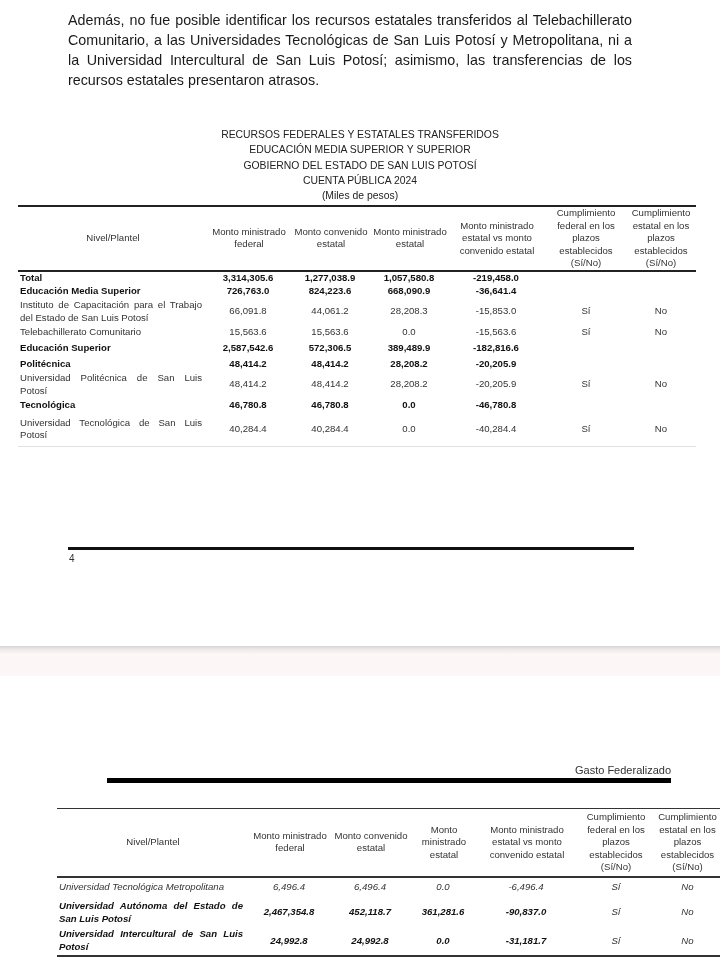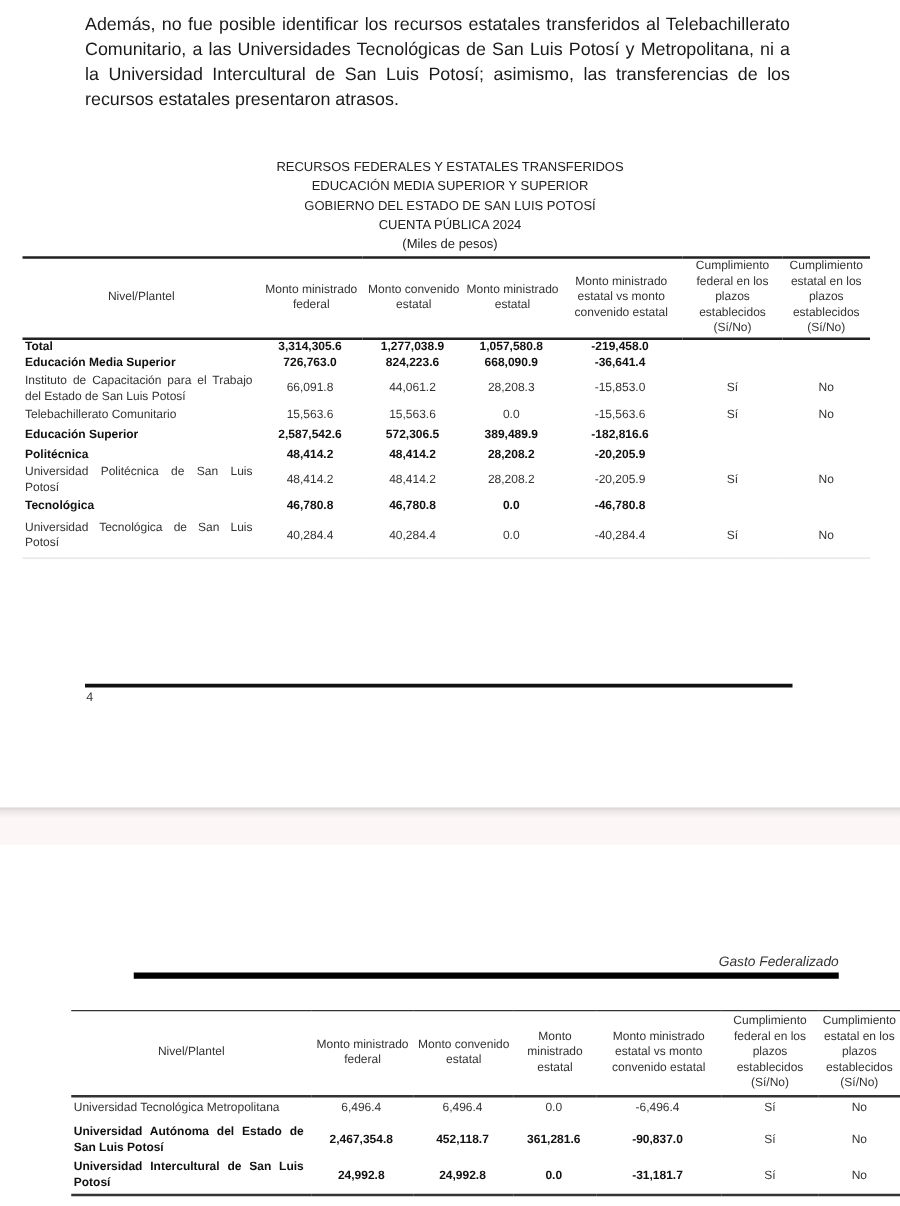--- a/index.html
+++ b/index.html
@@ -25,26 +25,26 @@
   table.data td.name { text-align: justify; text-align-last: left; padding-left: 2px; padding-right: 6px; }
   table.data tr.bold td { font-weight: bold; color: #111; }
 
   .t1 { position: absolute; left: 18px; top: 205px; width: 678px; }
   .t1 thead tr { border-top: 2px solid #222; border-bottom: 2px solid #222; }
   .t1 tbody tr:last-child { border-bottom: 1px solid #e2e2e2; }
 
   .footer-rule { position: absolute; left: 68px; top: 547px; width: 566px; height: 3px; background: #111; }
   .page-num { position: absolute; left: 69px; top: 553px; font-size: 10px; color: #333; }
 
-  .p2-header { position: absolute; left: 575px; top: 88px; font-size: 11px; color: #333; font-style: italic; }
+  .p2-header { position: absolute; left: 575px; top: 88px; font-size: 11px; color: #333; }
   .p2-rule { position: absolute; left: 107px; top: 102px; width: 564px; height: 5px; background: #000; }
   .t2 { position: absolute; left: 57px; top: 132px; width: 663px; }
   .t2 thead tr { border-top: 1px solid #333; border-bottom: 2px solid #333; }
   .t2 tbody tr:last-child { border-bottom: 2px solid #333; }
-  .t2 td { line-height: 13px; }
+  .t2 td { line-height: 13px; font-style: italic; }
 </style>
 </head>
 <body>
 
 <div class="page1">
   <p class="para">Además, no fue posible identificar los recursos estatales transferidos al Telebachillerato Comunitario, a las Universidades Tecnológicas de San Luis Potosí y Metropolitana, ni a la Universidad Intercultural de San Luis Potosí; asimismo, las transferencias de los recursos estatales presentaron atrasos.</p>
 
   <div class="title-block">
     <div>RECURSOS FEDERALES Y ESTATALES TRANSFERIDOS</div>
     <div>EDUCACIÓN MEDIA SUPERIOR Y SUPERIOR</div>

